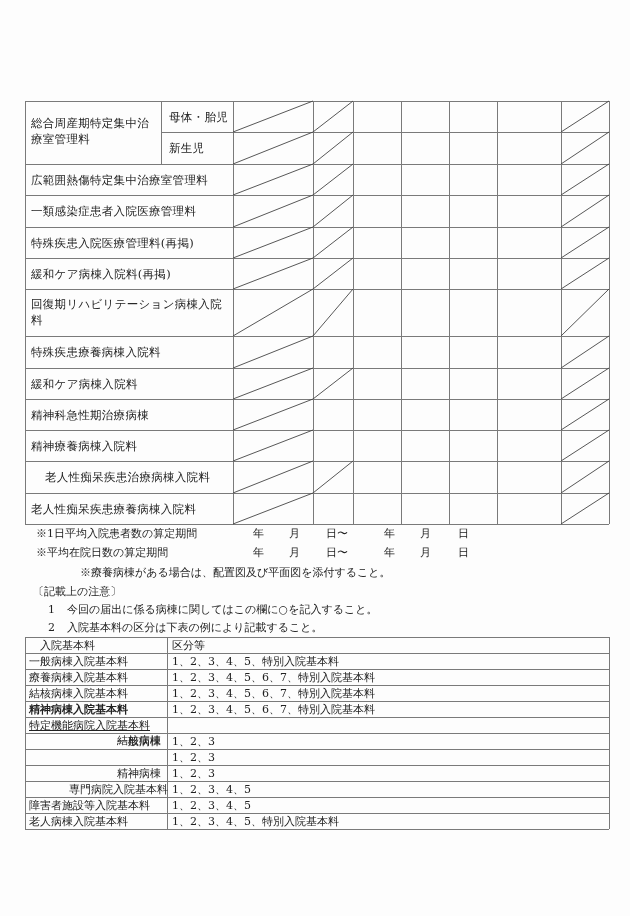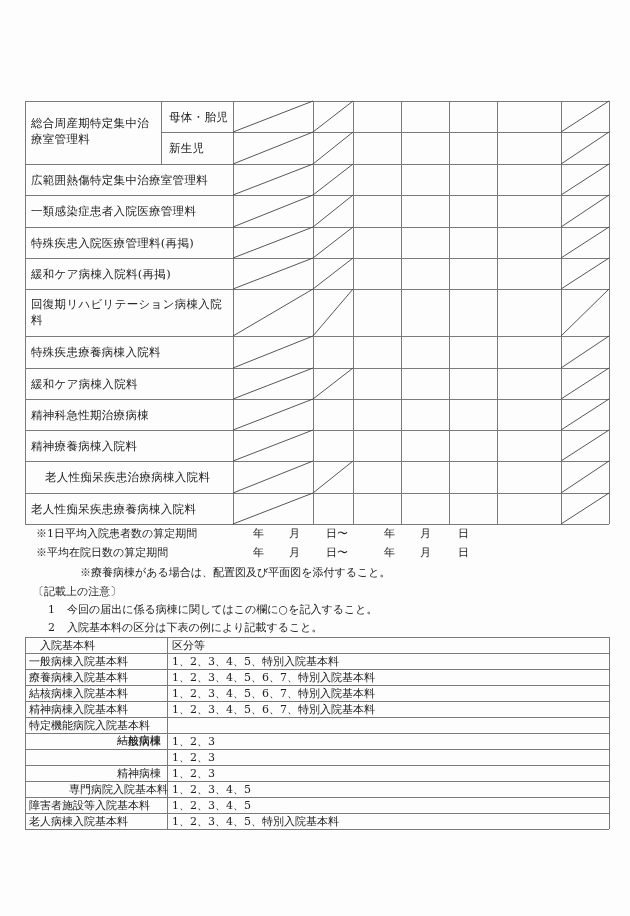--- a/index.html
+++ b/index.html
@@ -135,23 +135,23 @@
     <div class="vline" style="left: 167px; top: 637px; height: 192px;"></div>
     <div class="vline" style="left: 609px; top: 637px; height: 192px;"></div>
     <div class="lt-cell" style="left: 40px; top: 638px;">入院基本料</div>
     <div class="lt-cell" style="left: 172px; top: 638px;">区分等</div>
     <div class="lt-cell" style="left: 29px; top: 654px;">一般病棟入院基本料</div>
     <div class="lt-cell" style="left: 172px; top: 654px;">1、2、3、4、5、特別入院基本料</div>
     <div class="lt-cell" style="left: 29px; top: 670px;">療養病棟入院基本料</div>
     <div class="lt-cell" style="left: 172px; top: 670px;">1、2、3、4、5、6、7、特別入院基本料</div>
     <div class="lt-cell" style="left: 29px; top: 686px;">結核病棟入院基本料</div>
     <div class="lt-cell" style="left: 172px; top: 686px;">1、2、3、4、5、6、7、特別入院基本料</div>
-    <div class="lt-cell" style="left: 29px; top: 702px;">精神病棟入院基本料</div>
+    <div class="lt-cell" style="left: 29px; top: 702px; font-weight: bold;">精神病棟入院基本料</div>
     <div class="lt-cell" style="left: 172px; top: 702px;">1、2、3、4、5、6、7、特別入院基本料</div>
-    <div class="lt-cell" style="left: 29px; top: 718px;">特定機能病院入院基本料</div>
+    <div class="lt-cell" style="left: 29px; top: 718px; text-decoration: underline;">特定機能病院入院基本料</div>
     <div class="lt-cell" style="left: 172px; top: 718px;"></div>
     <div class="lt-cell" style="right: 469px; top: 734px;">一般病棟</div>
     <div class="lt-cell" style="left: 172px; top: 734px;">1、2、3</div>
     <div class="lt-cell" style="right: 469px; top: 734px; font-family: Liberation Mono, monospace;">結核病棟</div>
     <div class="lt-cell" style="left: 172px; top: 750px;">1、2、3</div>
     <div class="lt-cell" style="right: 469px; top: 766px;">精神病棟</div>
     <div class="lt-cell" style="left: 172px; top: 766px;">1、2、3</div>
     <div class="lt-cell" style="left: 29px; top: 782px; margin-left: 40px;">専門病院入院基本料</div>
     <div class="lt-cell" style="left: 172px; top: 782px;">1、2、3、4、5</div>
     <div class="lt-cell" style="left: 29px; top: 798px;">障害者施設等入院基本料</div>

